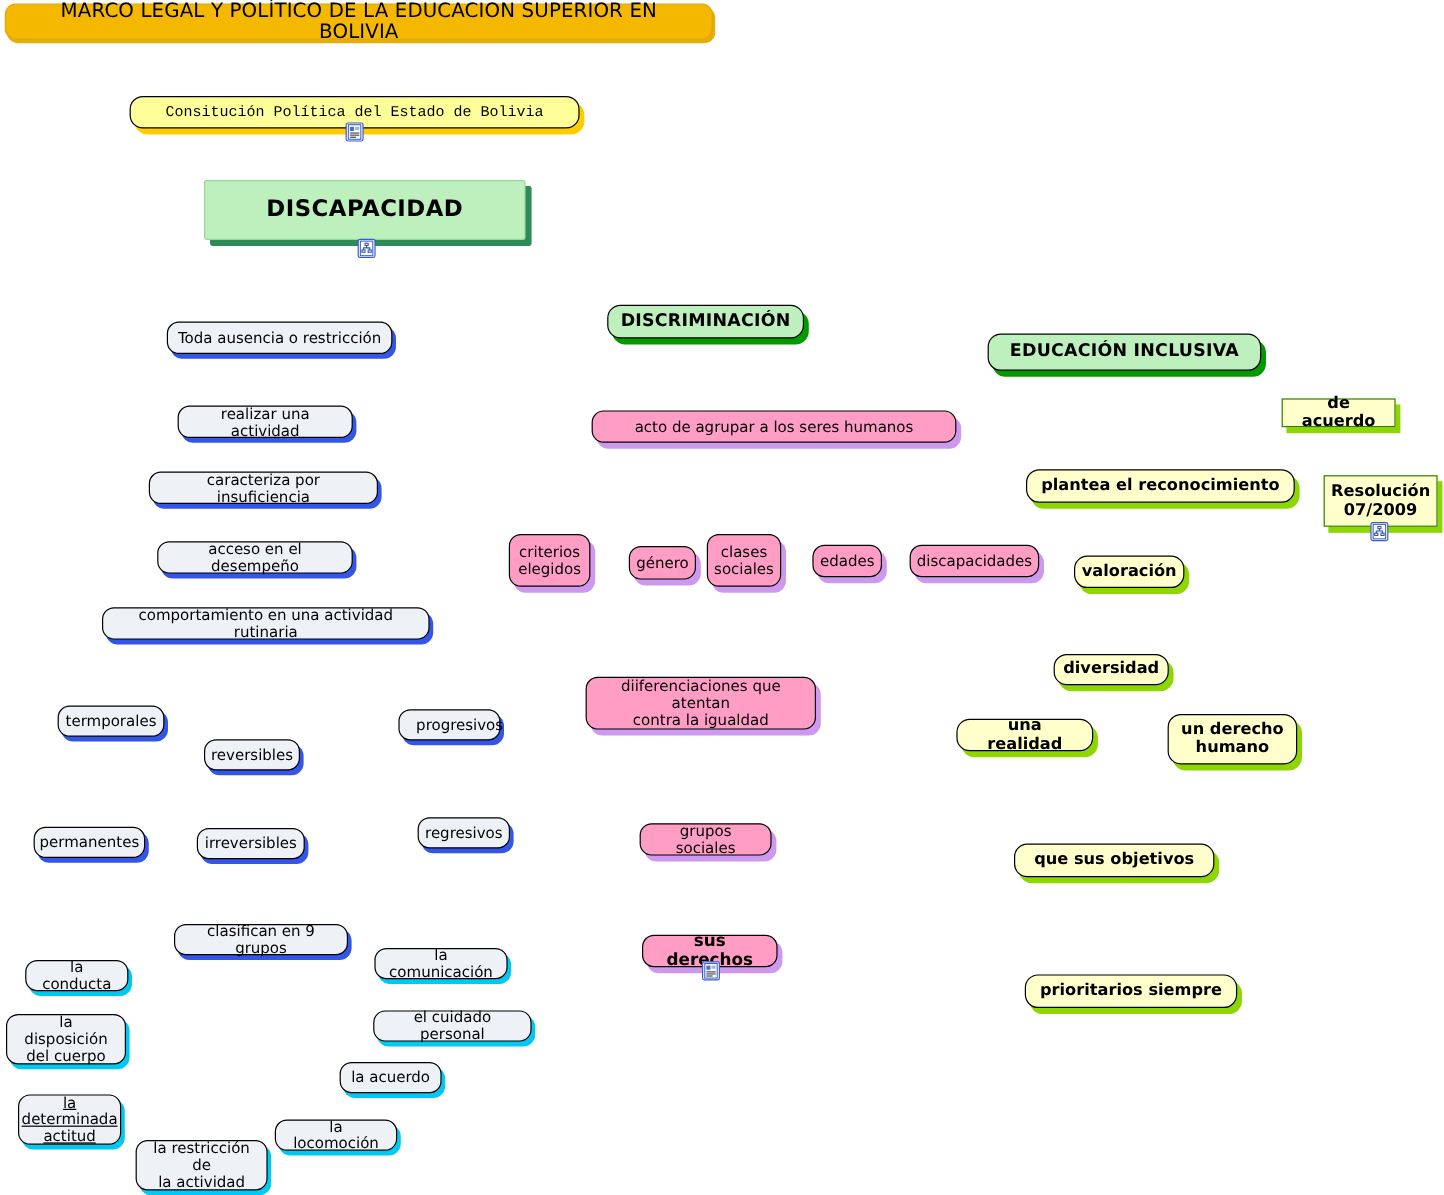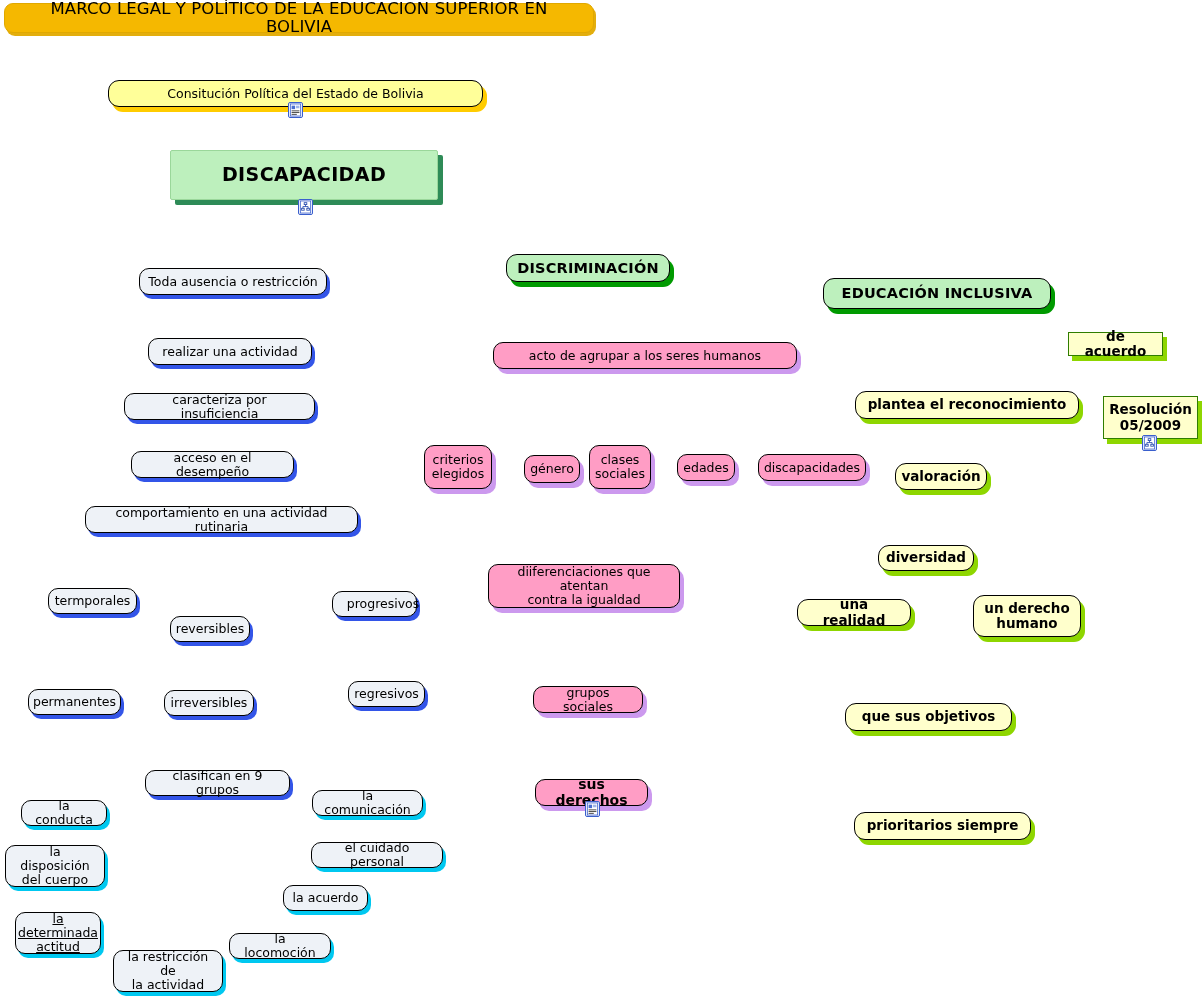--- a/index.html
+++ b/index.html
@@ -145,21 +145,21 @@
   }
   .icon svg { display: block; width: 100%; height: 100%; }
 </style>
 </head>
 <body>
 
 <div id="canvas">
 
   <div class="node hdr" style="left:4px; top:3px; width:590px; height:30px;">MARCO LEGAL Y POLÍTICO DE LA EDUCACION  SUPERIOR EN  BOLIVIA</div>
 
-  <div class="node ylw" style="left:108px; top:80px; width:375px; height:27px;">Consitución Política  del  Estado de Bolivia</div>
+  <div class="node ylw" style="left:108px; top:80px; width:375px; height:27px;font-family:Liberation Mono, monospace;">Consitución Política  del  Estado de Bolivia</div>
   <span class="icon" style="left:288px; top:102px;">
     <svg viewBox="0 0 15 16">
       <rect x="1.5" y="1" width="12" height="14" fill="#ffffff" stroke="#3a5fcd" stroke-width="1"></rect>
       <rect x="3" y="3" width="4" height="4" fill="#4a6fd0"></rect>
       <rect x="8" y="3" width="4" height="3" fill="#9fb6e8"></rect>
       <rect x="3" y="8.5" width="9" height="1" fill="#333"></rect>
       <rect x="3" y="10.5" width="9" height="1" fill="#333"></rect>
       <rect x="3" y="12.5" width="6" height="1" fill="#333"></rect>
     </svg>
   </span>
@@ -170,21 +170,21 @@
       <rect x="1.5" y="1" width="12" height="14" fill="#ffffff" stroke="#3a5fcd" stroke-width="1"></rect>
       <rect x="6" y="3" width="3" height="2.2" fill="none" stroke="#2c4fb0" stroke-width="1"></rect>
       <rect x="3" y="9.5" width="3" height="2.2" fill="none" stroke="#2c4fb0" stroke-width="1"></rect>
       <rect x="9" y="9.5" width="3" height="2.2" fill="none" stroke="#2c4fb0" stroke-width="1"></rect>
       <path d="M7.5 5.2 L7.5 7.5 M4.5 9.5 L4.5 7.5 L10.5 7.5 L10.5 9.5" stroke="#2c4fb0" stroke-width="1" fill="none"></path>
     </svg>
   </span>
 
   <div class="node gry-b" style="left:139px; top:268px; width:188px; height:27px;">Toda  ausencia  o restricción</div>
 
-  <div class="node gry-b" style="left:148px; top:338px; width:164px; height:27px;">realizar  una actividad</div>
+  <div class="node gry-b" style="left:148px; top:338px; width:146px; height:27px;">realizar  una actividad</div>
 
   <div class="node gry-b" style="left:124px; top:393px; width:191px; height:27px;">caracteriza  por insuficiencia</div>
 
   <div class="node gry-b" style="left:131px; top:451px; width:163px; height:27px;">acceso en el desempeño</div>
 
   <div class="node gry-b" style="left:85px; top:506px; width:273px; height:27px;">comportamiento en una actividad rutinaria</div>
 
   <div class="node gry-b" style="left:48px; top:588px; width:89px; height:26px;">termporales</div>
 
   <div class="node gry-b" style="left:170px; top:616px; width:80px; height:26px;">reversibles</div>
@@ -251,21 +251,21 @@
     </svg>
   </span>
 
   <div class="node grn" style="left:823px; top:278px; width:228px; height:31px;">EDUCACIÓN INCLUSIVA</div>
 
   <div class="node crm-sq" style="left:1068px; top:332px; width:95px; height:24px;">de acuerdo</div>
 
   <div class="node crm" style="left:855px; top:391px; width:224px; height:28px;">plantea  el reconocimiento</div>
 
   <div class="node crm-sq" style="left:1103px; top:396px; width:95px; height:43px;">Resolución
-05/2009</div>
+07/2009</div>
   <span class="icon" style="left:1142px; top:435px;">
     <svg viewBox="0 0 15 16">
       <rect x="1.5" y="1" width="12" height="14" fill="#ffffff" stroke="#3a5fcd" stroke-width="1"></rect>
       <rect x="6" y="3" width="3" height="2.2" fill="none" stroke="#2c4fb0" stroke-width="1"></rect>
       <rect x="3" y="9.5" width="3" height="2.2" fill="none" stroke="#2c4fb0" stroke-width="1"></rect>
       <rect x="9" y="9.5" width="3" height="2.2" fill="none" stroke="#2c4fb0" stroke-width="1"></rect>
       <path d="M7.5 5.2 L7.5 7.5 M4.5 9.5 L4.5 7.5 L10.5 7.5 L10.5 9.5" stroke="#2c4fb0" stroke-width="1" fill="none"></path>
     </svg>
   </span>
 

